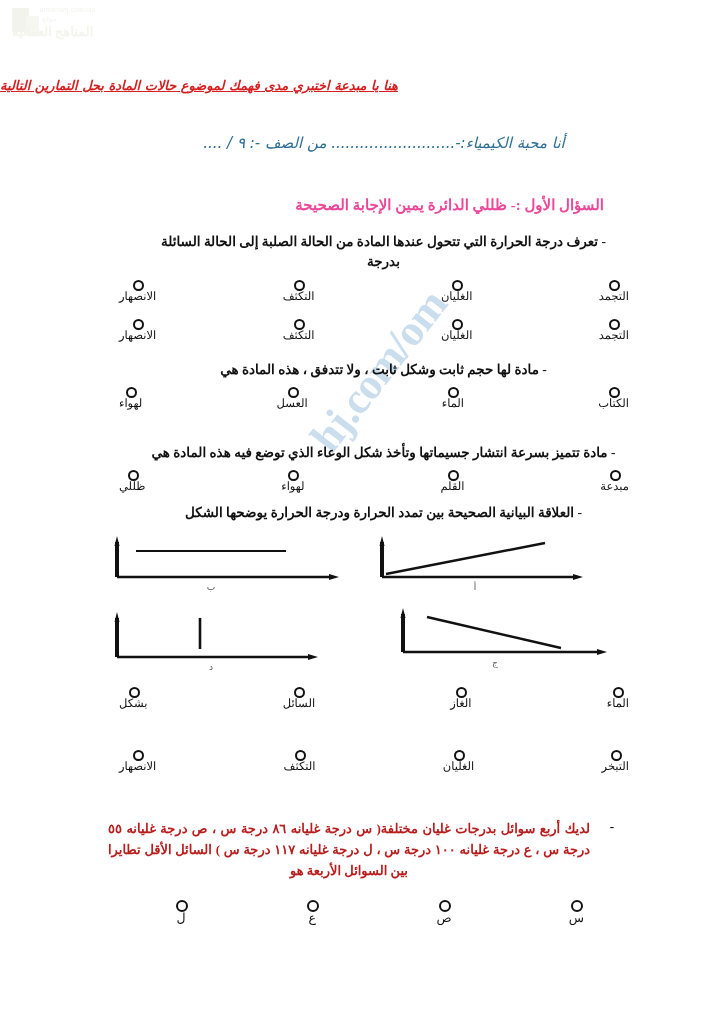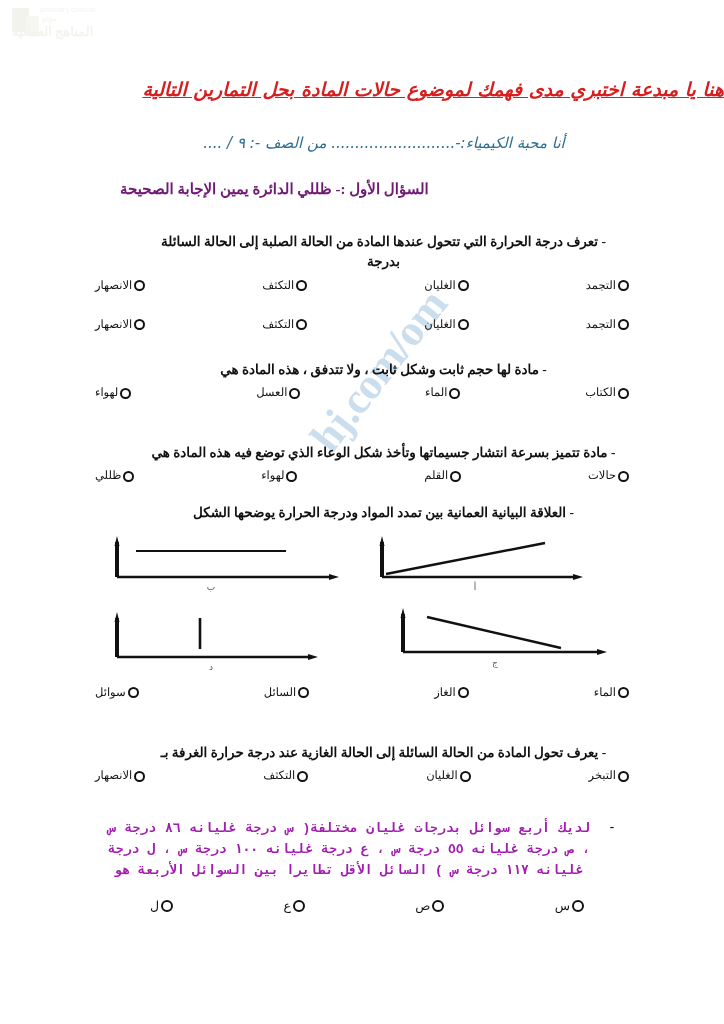--- a/index.html
+++ b/index.html
@@ -79,49 +79,49 @@
     font-family: "Liberation Serif", serif;
     pointer-events: none;
     letter-spacing: -1px;
   }
 
   
   .title-red {
     position: absolute;
     top: 78px;
     left: 0; right: 0;
-    text-align: right;
+    text-align: left;
     color: #d71f1f;
-    font-size: 19px;
+    font-size: 13px;
     font-weight: bold;
     font-style: italic;
     text-decoration: underline;
     font-family: "DejaVu Sans", sans-serif;
     letter-spacing: 0px;
   }
   .title-blue {
     position: absolute;
     top: 134px;
     left: 0; right: 0;
     text-align: center;
     color: #2e6f95;
     font-size: 15px;
     font-style: italic;
     font-family: "DejaVu Sans", sans-serif;
     padding-left: 44px;
   }
   .q-heading {
     position: absolute;
-    top: 180px;
+    top: 196px;
     right: 120px;
     left: 120px;
-    text-align: left;
+    text-align: right;
     font-size: 15px;
     font-weight: bold;
-    color: #701a75;
+    color: #ec4899;
   }
 
   
   .qblock { position: absolute; left: 0; right: 0; }
   .qtext {
     font-size: 13.5px;
     font-weight: bold;
     color: #111;
     text-align: center;
     padding: 0 100px 0 100px;
@@ -133,24 +133,26 @@
     display: flex;
     flex-direction: row;
     justify-content: center;
     align-items: flex-start;
     margin-top: 7px;
     padding: 0 95px;
     direction: rtl;
   }
   .opt {
     display: flex;
+    flex-direction: column;
     align-items: center;
     font-size: 11.5px;
     color: #111;
     white-space: nowrap;
+    margin-left: 24px;
   }
   .opt .bubble {
     display: inline-block;
     width: 11px;
     height: 11px;
     border: 2.2px solid #111;
     border-radius: 50%;
     box-sizing: border-box;
     margin-left: 2px;
     flex: 0 0 auto;
@@ -172,22 +174,21 @@
     font-size: 13px;
     font-weight: bold;
   }
   .q-long .body {
     font-size: 13px;
     font-weight: bold;
     line-height: 1.62;
     text-align: justify;
     text-align-last: center;
     padding-right: 24px;
-    color: #a21caf;
-    font-family: Liberation Mono, monospace;
+    color: #b91c1c;
   }
   .opts-last {
     position: absolute;
     top: 900px;
     left: 150px;
     right: 140px;
     display: flex;
     flex-direction: row;
     justify-content: space-between;
     direction: rtl;
@@ -295,42 +296,42 @@
           <span class="olabel">لهواء</span>
         </div>
     </div>
   </div>
 
   <div class="qblock" style="top:443px;">
     <div class="qtext wide">- مادة تتميز بسرعة انتشار جسيماتها وتأخذ شكل الوعاء الذي توضع فيه هذه المادة هي</div>
     <div class="opts">
       <div class="opt">
           <span class="bubble"></span>
-          <span class="olabel">حالات</span>
+          <span class="olabel">مبدعة</span>
         </div>
       <div class="sp"></div>
       <div class="opt">
           <span class="bubble"></span>
           <span class="olabel">القلم</span>
         </div>
       <div class="sp"></div>
       <div class="opt">
           <span class="bubble"></span>
           <span class="olabel">لهواء</span>
         </div>
       <div class="sp"></div>
       <div class="opt">
           <span class="bubble"></span>
           <span class="olabel">ظللي</span>
         </div>
     </div>
   </div>
 
   <div class="qblock" style="top:503px;">
-    <div class="qtext">- العلاقة البيانية العمانية بين تمدد المواد ودرجة الحرارة يوضحها الشكل</div>
+    <div class="qtext">- العلاقة البيانية الصحيحة بين تمدد الحرارة ودرجة الحرارة يوضحها الشكل</div>
   </div>
 
   <div class="graphs">
     <svg width="520" height="145" viewBox="0 0 520 145">
 
       <g>
         <path d="M12 12 L12 47" stroke="#111" stroke-width="4" fill="none"></path>
         <path d="M9.5 16 L12 6 L14.5 16 Z" fill="#111"></path>
         <path d="M12 47 L228 47" stroke="#111" stroke-width="2.6" fill="none"></path>
         <path d="M224 44 L234 47 L224 50 Z" fill="#111"></path>
@@ -379,27 +380,26 @@
           <span class="olabel">الغاز</span>
         </div>
       <div class="sp"></div>
       <div class="opt">
           <span class="bubble"></span>
           <span class="olabel">السائل</span>
         </div>
       <div class="sp"></div>
       <div class="opt">
           <span class="bubble"></span>
-          <span class="olabel">سوائل</span>
+          <span class="olabel">بشكل</span>
         </div>
     </div>
   </div>
 
   <div class="qblock" style="top:743px;">
-    <div class="qtext">- يعرف تحول المادة من الحالة السائلة إلى الحالة الغازية عند درجة حرارة الغرفة بـ</div>
     <div class="opts">
       <div class="opt">
           <span class="bubble"></span>
           <span class="olabel">التبخر</span>
         </div>
       <div class="sp"></div>
       <div class="opt">
           <span class="bubble"></span>
           <span class="olabel">الغليان</span>
         </div>

